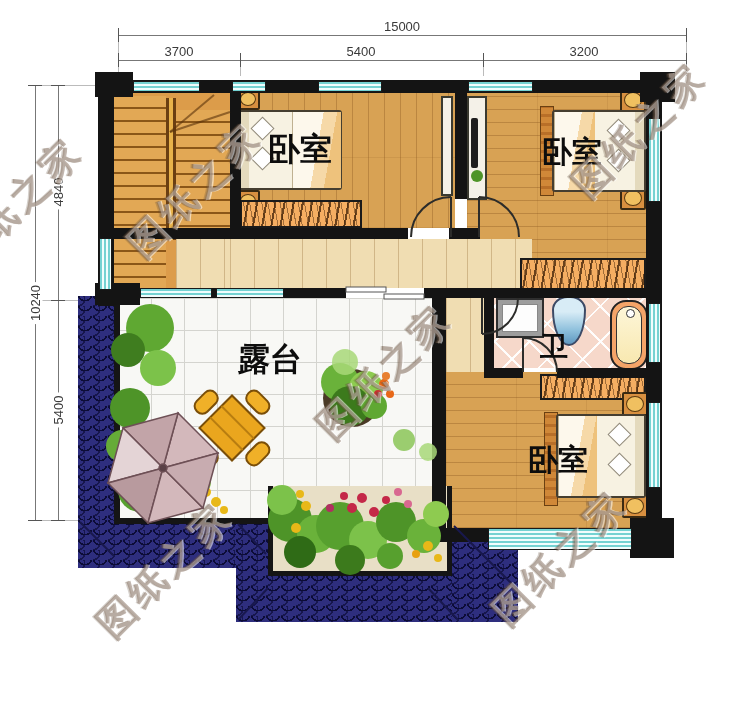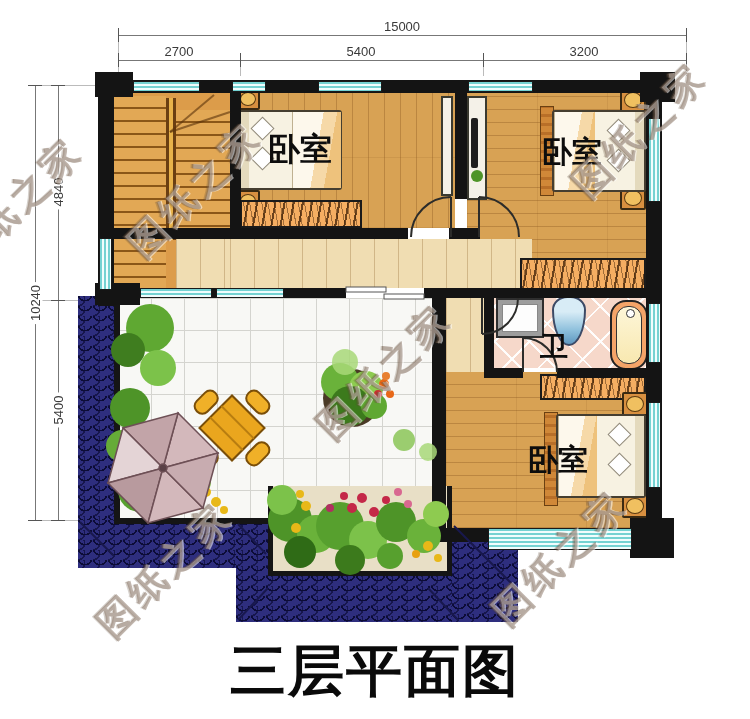--- a/index.html
+++ b/index.html
@@ -86,21 +86,21 @@
     <div class="ext" style="left:686px;top:30px;width:1px;height:46px;"></div>
     <div class="dline" style="left:118px;top:35px;width:569px;height:1px;"></div>
     <div class="tickv" style="left:118px;top:28px;"></div>
     <div class="tickv" style="left:686px;top:28px;"></div>
     <div class="dim-label" style="left:402px;top:26px;">15000</div>
     <div class="dline" style="left:118px;top:60px;width:569px;height:1px;"></div>
     <div class="tickv" style="left:118px;top:53px;"></div>
     <div class="tickv" style="left:240px;top:53px;"></div>
     <div class="tickv" style="left:483px;top:53px;"></div>
     <div class="tickv" style="left:686px;top:53px;"></div>
-    <div class="dim-label" style="left:179px;top:51px;">2700</div>
+    <div class="dim-label" style="left:179px;top:51px;">3700</div>
     <div class="dim-label" style="left:361px;top:51px;">5400</div>
     <div class="dim-label" style="left:584px;top:51px;">3200</div>
   </div>
 
   <div>
     <div class="ext" style="left:30px;top:85px;width:66px;height:1px;"></div>
     <div class="ext" style="left:30px;top:300px;width:62px;height:1px;"></div>
     <div class="ext" style="left:30px;top:520px;width:48px;height:1px;"></div>
     <div class="dline" style="left:35px;top:85px;width:1px;height:436px;"></div>
     <div class="tickh" style="left:28px;top:85px;"></div>
@@ -322,22 +322,22 @@
       <circle cx="163" cy="468" r="4" fill="#5a4046"></circle>
     </g>
 
     <circle cx="477" cy="176" r="6" fill="#4e9428"></circle>
   </svg>
 
   <div class="room-label" style="left:268px;top:128px;font-size:32px;">卧室</div>
   <div class="room-label" style="left:542px;top:132px;font-size:30px;">卧室</div>
   <div class="room-label" style="left:528px;top:440px;font-size:30px;">卧室</div>
   <div class="room-label" style="left:540px;top:328px;font-size:28px;">卫</div>
+  <div class="room-label" style="left:238px;top:338px;font-size:32px;">露台</div>
 
   <div class="watermark" style="left:195px;top:190px;">图纸之家</div>
   <div class="watermark" style="left:640px;top:130px;">图纸之家</div>
   <div class="watermark" style="left:385px;top:372px;">图纸之家</div>
   <div class="watermark" style="left:165px;top:570px;">图纸之家</div>
   <div class="watermark" style="left:560px;top:558px;">图纸之家</div>
   <div class="watermark" style="left:16px;top:205px;">图纸之家</div>
 
-  <div class="plan-title" style="top:634px;">三层平面图</div>
 </div>
 
 </body></html>

